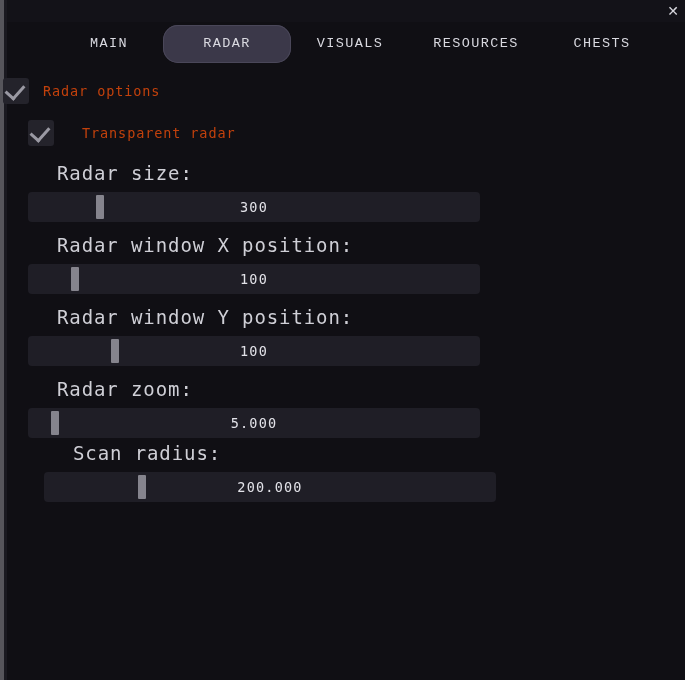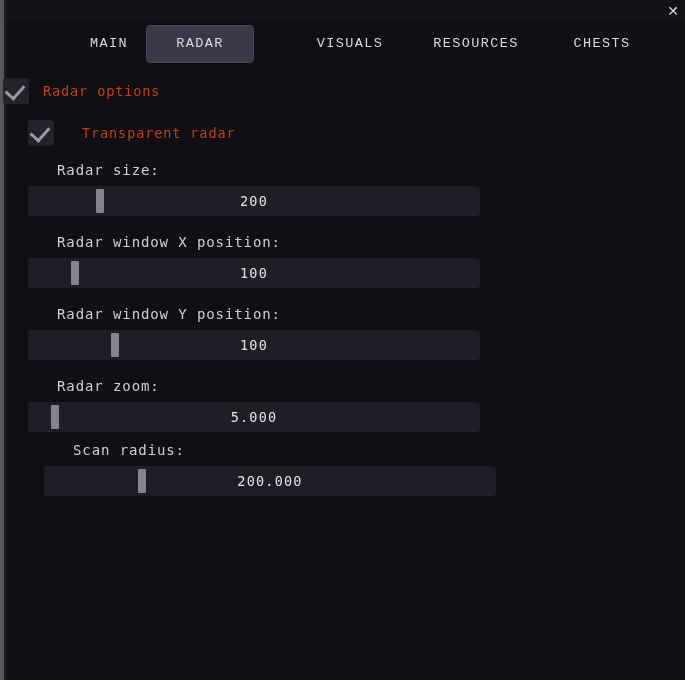--- a/index.html
+++ b/index.html
@@ -133,21 +133,21 @@
   }
 
   
   .slider-group {
     position: absolute;
     left: 21px;
     width: 452px;
   }
   .slider-label {
     color: #cfcfd6;
-    font-size: 14px;
+    font-size: 19px;
     letter-spacing: 0.9px;
     margin-bottom: 8px;
     white-space: nowrap;
     font-family: "DejaVu Sans Mono", monospace;
     padding-left: 29px;
   }
   .slider-track {
     position: relative;
     width: 452px;
     height: 30px;
@@ -185,21 +185,21 @@
 
   <div id="left-border"></div>
   <div id="left-border-inner"></div>
 
   <div id="titlebar">
     <div id="close-button">✕</div>
   </div>
 
   <div id="tabbar">
       <div class="tab" style="left: 52px; width: 100px;">MAIN</div>
-      <div class="tab active" style="left: 139px; width: 108px;">RADAR</div>
+      <div class="tab active" style="left: 156px; width: 128px; border-radius: 15px;">RADAR</div>
       <div class="tab" style="left: 288px; width: 110px;">VISUALS</div>
       <div class="tab" style="left: 404px; width: 130px;">RESOURCES</div>
       <div class="tab" style="left: 540px; width: 110px;">CHESTS</div>
     </div>
 
   <div id="content">
       <div class="checkrow" style="left: -4px; top: 12px;">
         <div class="checkbox">
           <div class="tick"></div>
         </div>
@@ -208,21 +208,21 @@
       <div class="checkrow" style="left: 21px; top: 54px; gap: 14px;">
         <div class="checkbox">
           <div class="tick"></div>
         </div>
         <div class="clabel">Transparent radar</div>
       </div>
       <div class="slider-group" style="top: 96px;">
         <div class="slider-label">Radar size:</div>
         <div class="slider-track">
           <div class="slider-handle" style="left: 68px;"></div>
-          <div class="slider-value">200</div>
+          <div class="slider-value">300</div>
         </div>
       </div>
       <div class="slider-group" style="top: 168px;">
         <div class="slider-label">Radar window X position:</div>
         <div class="slider-track">
           <div class="slider-handle" style="left: 43px;"></div>
           <div class="slider-value">100</div>
         </div>
       </div>
       <div class="slider-group" style="top: 240px;">

